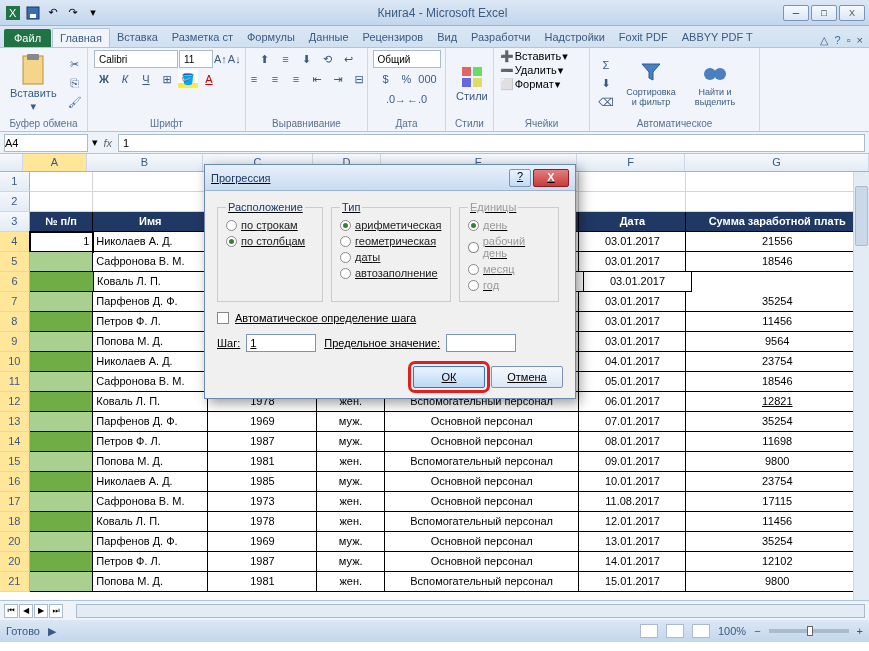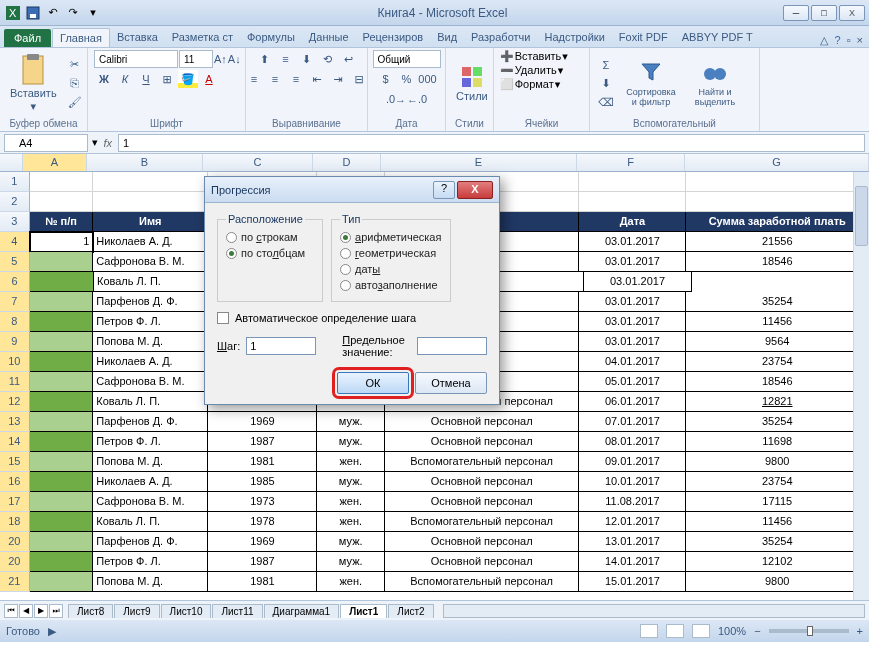--- a/index.html
+++ b/index.html
@@ -26,21 +26,21 @@
 .rgroup-body { flex: 1; display: flex; align-items: center; gap: 4px; }
 .rgroup-label { text-align: center; color: #5a7090; font-size: 10px; padding-top: 1px; }
 .rbtn { display: flex; flex-direction: column; align-items: center; gap: 1px; padding: 2px 4px; color: #3b5a82; }
 .rbtn-small { width: 20px; height: 18px; display: flex; align-items: center; justify-content: center; color: #3b5a82; }
 .rbtn-stack { display: flex; flex-direction: column; gap: 1px; }
 .rbtn-row { display: flex; gap: 1px; }
 .font-select { border: 1px solid #abc; background: #fff; padding: 1px 4px; font-size: 10px; height: 18px; }
 
 
 .formula-bar { height: 22px; background: #eef3fa; border-bottom: 1px solid #b0c4dc; display: flex; align-items: center; }
-.name-box { width: 84px; border: 1px solid #abc; background: #fff; margin: 0 4px; padding: 1px 14px; height: 18px; }
+.name-box { width: 84px; border: 1px solid #abc; background: #fff; margin: 0 4px; padding: 1px 0; height: 18px; }
 .fx-label { color: #666; font-style: italic; padding: 0 6px; }
 .formula-input { flex: 1; border: 1px solid #abc; background: #fff; margin-right: 4px; padding: 1px 4px; height: 18px; }
 
 
 .grid-area { position: relative; height: 446px; overflow: hidden; background: #fff; }
 .col-headers { display: flex; height: 18px; background: linear-gradient(#f5f8fc,#e3ebf5); border-bottom: 1px solid #9db4d1; }
 .corner { width: 30px; border-right: 1px solid #ccd8e8; background: linear-gradient(#f5f8fc,#e3ebf5); }
 .col-h { border-right: 1px solid #ccd8e8; text-align: center; color: #3b5a82; line-height: 17px; }
 .col-h.sel { background: #ffe699; }
 .row-h { width: 30px; background: linear-gradient(#f5f8fc,#e3ebf5); border-right: 1px solid #9db4d1; border-bottom: 1px solid #ccd8e8; text-align: center; color: #3b5a82; line-height: 19px; }
@@ -65,21 +65,21 @@
 .hscroll { flex: 1; margin-left: 8px; height: 14px; background: #e3ebf5; border: 1px solid #abc; }
 
 
 .status-bar { height: 20px; background: linear-gradient(#dce7f5,#c3d6ec); display: flex; align-items: center; padding: 11px 6px; color: #3b5a82; gap: 8px; }
 .status-bar .spacer { flex: 1; }
 .view-btn { width: 18px; height: 14px; border: 1px solid #abc; background: #fff; }
 .zoom-slider { width: 80px; height: 4px; background: #abc; position: relative; }
 .zoom-thumb { position: absolute; left: 38px; top: -3px; width: 6px; height: 10px; background: #fff; border: 1px solid #666; }
 
 
-.dialog { position: absolute; left: 204px; top: 176px; width: 296px; background: #f0f0f0; border: 1px solid #6a8ab0; box-shadow: 4px 4px 12px rgba(0,0,0,0.4); }
+.dialog { position: absolute; left: 204px; top: 164px; width: 372px; background: #f0f0f0; border: 1px solid #6a8ab0; box-shadow: 4px 4px 12px rgba(0,0,0,0.4); text-decoration: underline; }
 .dlg-title { height: 26px; background: linear-gradient(#e8f0fb,#cadcf0); display: flex; align-items: center; padding: 0 6px; border-bottom: 1px solid #9db4d1; }
 .dlg-title-text { flex: 1; color: #1a3860; }
 .dlg-help { width: 22px; height: 18px; background: linear-gradient(#eaf3fd,#c5daf1); border: 1px solid #7a95b8; border-radius: 2px; text-align: center; margin-right: 2px; }
 .dlg-close { width: 36px; height: 18px; background: linear-gradient(#e27f7f,#c83b3b); border: 1px solid #8a2020; border-radius: 2px; color: #fff; text-align: center; font-weight: bold; line-height: 15px; }
 .dlg-body { padding: 10px 12px; }
 .fieldsets { display: flex; gap: 8px; }
 fieldset { border: 1px solid #ccc; padding: 4px 8px 8px; }
 legend { color: #1a3860; padding: 0 2px; font-size: 11px; }
 .radio-row { display: flex; align-items: center; gap: 4px; padding: 2px 0; color: #222; }
 .radio-row.disabled { color: #999; }
@@ -285,21 +285,21 @@
         <span style="font-size:9px;max-width:54px;text-align:center">Сортировка и фильтр</span>
       </div>
       <div class="rbtn">
         <svg width="26" height="26">
             <circle cx="8" cy="14" r="6" fill="#4a7fc0"></circle>
             <circle cx="18" cy="14" r="6" fill="#4a7fc0"></circle>
           </svg>
         <span style="font-size:9px;max-width:50px;text-align:center">Найти и выделить</span>
       </div>
     </div>
-    <div class="rgroup-label">Вспомогательный</div>
+    <div class="rgroup-label">Автоматическое</div>
   </div>
 </div>
 
 <div class="formula-bar">
   <input class="name-box" value="A4" style="">
   <span>▾</span>
   <span class="fx-label">fx</span>
   <input class="formula-input" value="1" style="">
 </div>
 
@@ -532,29 +532,20 @@
     </div>
 </div>
 
 <div class="sheet-tabs">
   <div class="sheet-nav">
     <div class="sheet-nav-btn">⏮</div>
     <div class="sheet-nav-btn">◀</div>
     <div class="sheet-nav-btn">▶</div>
     <div class="sheet-nav-btn">⏭</div>
   </div>
-  <div id="sheettabs" style="display:flex;gap:1px">
-      <div class="stab">Лист8</div>
-      <div class="stab">Лист9</div>
-      <div class="stab">Лист10</div>
-      <div class="stab">Лист11</div>
-      <div class="stab">Диаграмма1</div>
-      <div class="stab active">Лист1</div>
-      <div class="stab">Лист2</div>
-    </div>
   <div class="hscroll"></div>
 </div>
 
 <div class="status-bar">
   <span>Готово</span>
   <span>▶</span>
   <div class="spacer"></div>
   <div class="view-btn"></div>
   <div class="view-btn"></div>
   <div class="view-btn"></div>
@@ -597,29 +588,48 @@
           </div>
         <div class="radio-row">
             <span class="radio"></span>
             <span>дат<u>ы</u></span>
           </div>
         <div class="radio-row">
             <span class="radio"></span>
             <span>авто<u>з</u>аполнение</span>
           </div>
       </fieldset>
+      <fieldset style="width:100px">
+        <legend style="color:#999">Единицы</legend>
+        <div class="radio-row disabled">
+            <span class="radio checked"></span>
+            <span>день</span>
+          </div>
+        <div class="radio-row disabled">
+            <span class="radio"></span>
+            <span>рабочий день</span>
+          </div>
+        <div class="radio-row disabled">
+            <span class="radio"></span>
+            <span>месяц</span>
+          </div>
+        <div class="radio-row disabled">
+            <span class="radio"></span>
+            <span>год</span>
+          </div>
+      </fieldset>
     </div>
     <div class="dlg-row">
       <span class="checkbox"></span>
       <span>Автоматическое определение шага</span>
     </div>
     <div class="dlg-row">
       <span><u>Ш</u>аг:</span>
       <input class="dlg-input" style="width: 70px;" value="1">
-      <span style="margin-left:20px"><u>П</u>редельное значение:</span>
+      <span style="margin-left:2px"><u>П</u>редельное значение:</span>
       <input class="dlg-input" style="width: 70px;" value="">
     </div>
     <div class="dlg-buttons">
       <button class="dlg-btn ok">ОК</button>
       <button class="dlg-btn">Отмена</button>
     </div>
   </div>
 </div>
 
 </body></html>

